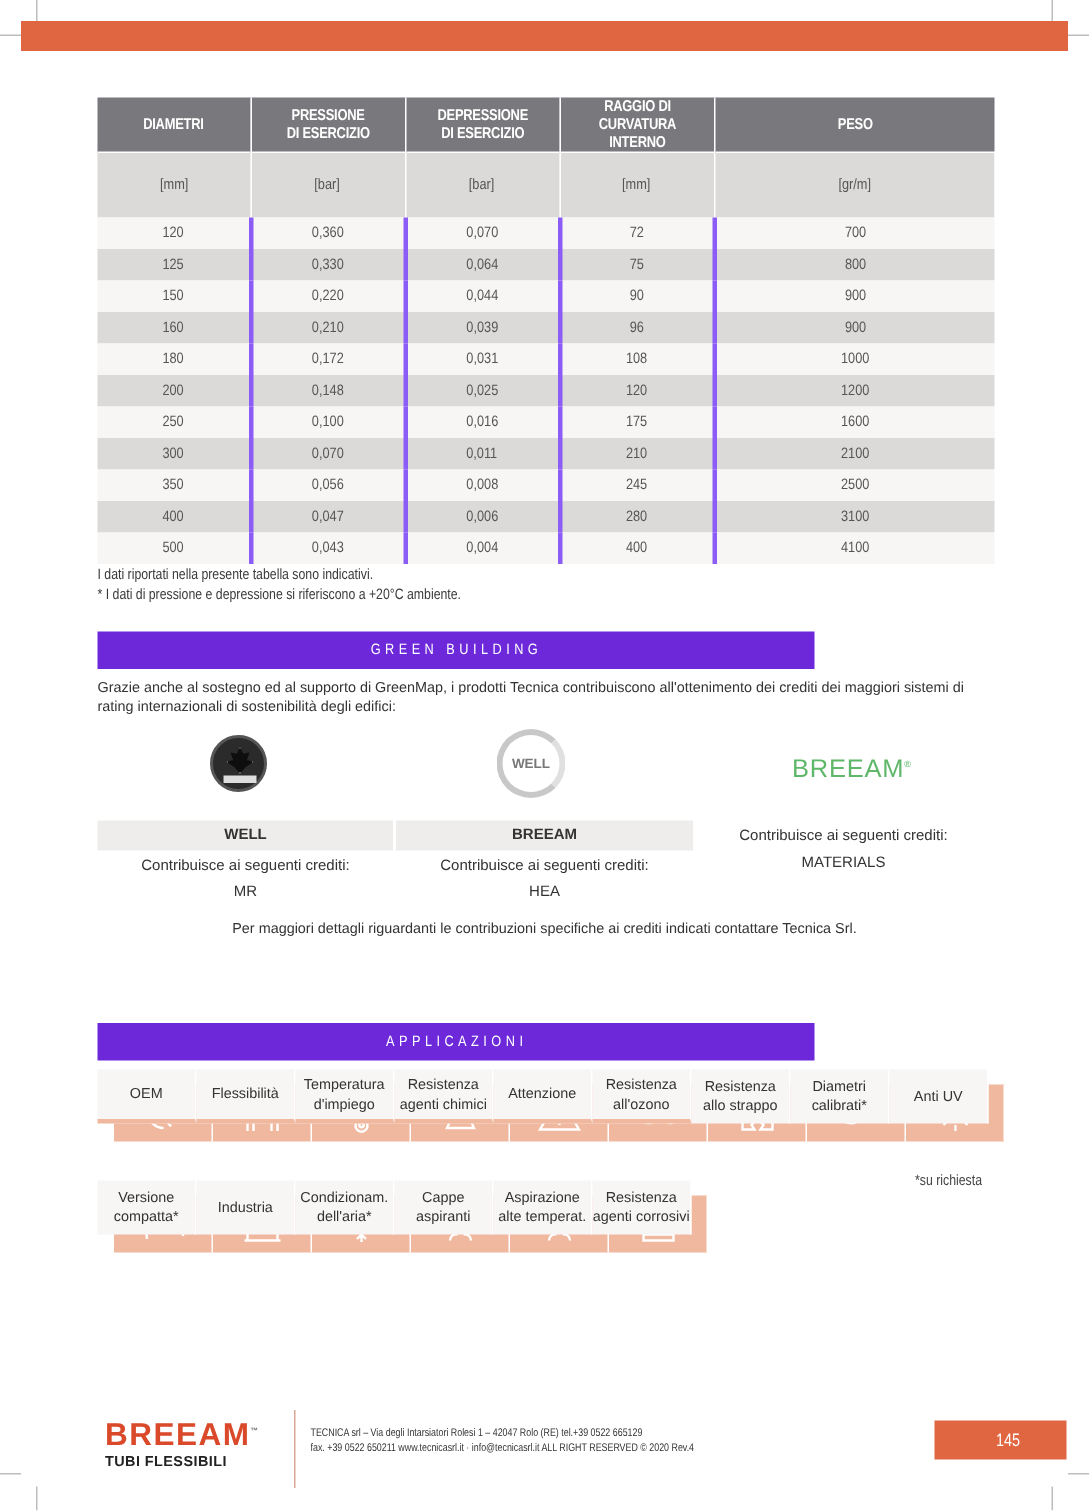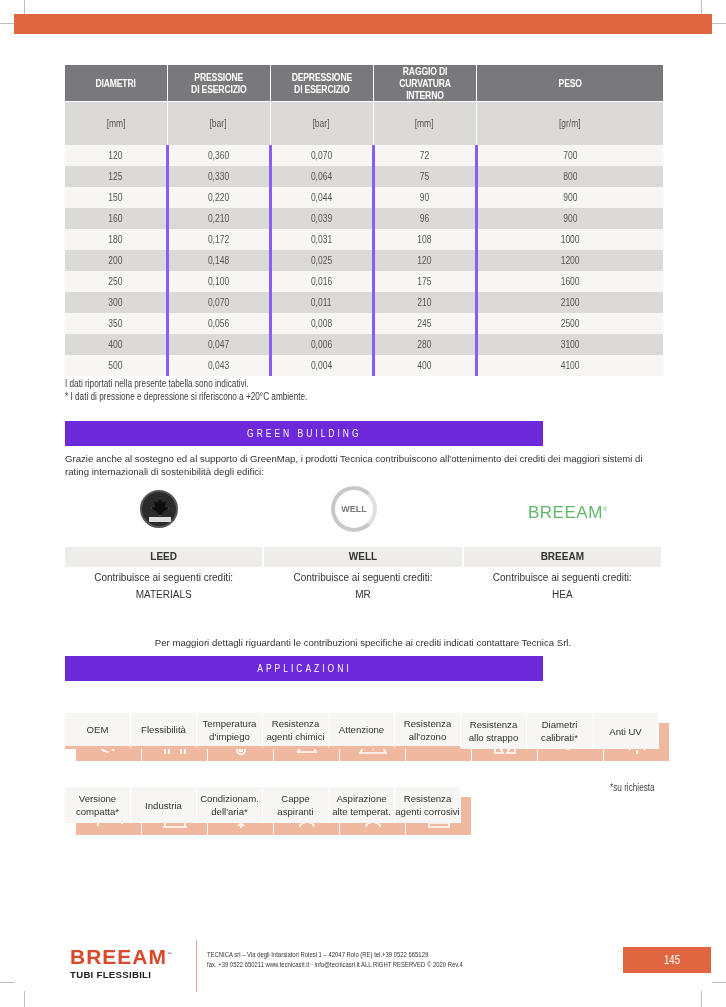--- a/index.html
+++ b/index.html
@@ -35,21 +35,21 @@
   .leed-logo { left: 140px; top: 490px; width: 38px; height: 38px; border-radius: 50%; background: #2b2b2b; border: 2px solid #555; }
   .leed-logo .leaf { position:absolute; left: 9px; top: 6px; width: 18px; height: 18px; background: #0e0e0e; clip-path: polygon(50% 0, 62% 25%, 85% 20%, 75% 48%, 100% 55%, 70% 75%, 50% 100%, 30% 75%, 0 55%, 25% 48%, 15% 20%, 38% 25%); border: 1px solid #aaa; }
   .leed-logo .band { position:absolute; left: 7px; top: 25px; width: 22px; height: 5px; background: #ddd; }
   .well-logo { left: 331px; top: 486px; width: 46px; height: 46px; border-radius: 50%; border: 4px solid #c8c8c8; border-right-color: #e0e0e0; display: flex; align-items: center; justify-content: center; font-size: 9px; font-weight: bold; color: #777; }
   .breeam-logo { left: 528px; top: 503px; font-size: 17px; color: #5fb76a; letter-spacing: 0.5px; }
   .breeam-logo sup { font-size: 6px; }
 
   .gb-grid { position: absolute; left: 65px; top: 547px; width: 596px; display: grid; grid-template-columns: 1fr 1fr 1fr; column-gap: 2px; }
   .gb-head { background: #eeedeb; height: 20px; text-align: center; font-weight: bold; font-size: 10px; line-height: 20px; color: #333; }
   .gb-line { text-align: center; font-size: 10px; color: #333; line-height: 17px; }
-  .gb-footer { position: absolute; left: 65px; top: 637px; width: 596px; text-align: center; font-size: 9.6px; color: #333; }
+  .gb-footer { position: absolute; left: 65px; top: 614px; width: 596px; text-align: center; font-size: 9.6px; color: #333; }
 
   
   .app-row-icons { position: absolute; left: 76px; display: flex; margin-top: 48px; }
   .app-icon-cell { width: 66px; height: 38px; background: #f0b89e; border-right: 1px solid #fff; display: flex; align-items: center; justify-content: center; }
   .app-icon-cell svg { width: 30px; height: 28px; stroke: #fff; fill: none; stroke-width: 1.6; }
   .app-row-labels { position: absolute; left: 65px; display: flex; }
   .app-label-cell { width: 66px; height: 36px; background: #f7f6f5; border-right: 1px solid #fff; display: flex; align-items: center; justify-content: center; text-align: center; font-size: 9.6px; line-height: 13px; color: #333; }
   .app-label-cell.bottom-border { border-bottom: 3px solid #f0b89e; }
   .su-richiesta { position: absolute; left: 610px; top: 761px; font-size: 10px; color: #444; margin-top: 21px; }
   .su-richiesta span { display:inline-block; transform: scaleX(0.82); transform-origin: left; }
@@ -195,33 +195,32 @@
 <div class="logo leed-logo">
     <div class="leaf"></div>
     <div class="band"></div>
   </div>
 <div class="logo well-logo">
     <span>WELL</span>
   </div>
 <div class="logo breeam-logo"><span>BREEAM</span><sup>®</sup></div>
 
 <div class="gb-grid">
-  <div class="gb-head">LEED</div>
   <div class="gb-head">WELL</div>
   <div class="gb-head">BREEAM</div>
   <div class="gb-line" style="margin-top:2px">Contribuisce ai seguenti crediti:</div>
   <div class="gb-line" style="margin-top:2px">Contribuisce ai seguenti crediti:</div>
   <div class="gb-line" style="margin-top:2px">Contribuisce ai seguenti crediti:</div>
   <div class="gb-line">MATERIALS</div>
   <div class="gb-line">MR</div>
   <div class="gb-line">HEA</div>
 </div>
 <div class="gb-footer">Per maggiori dettagli riguardanti le contribuzioni specifiche ai crediti indicati contattare Tecnica Srl.</div>
 
-<div class="section-bar" style="top:656px"><span>APPLICAZIONI</span></div>
+<div class="section-bar" style="top:682px"><span>APPLICAZIONI</span></div>
 
 <div class="app-row-icons" style="top:675px">
   <div class="app-icon-cell">
       <svg viewBox="0 0 30 28">
         <path d="M15 4 a10 10 0 1 0 0 20"></path>
         <circle cx="15" cy="14" r="3"></circle>
         <path d="M15 11 l5 -6 M18 14 l8 -2 l0 6 z M15 17 l5 6"></path>
       </svg>
     </div>
   <div class="app-icon-cell">

